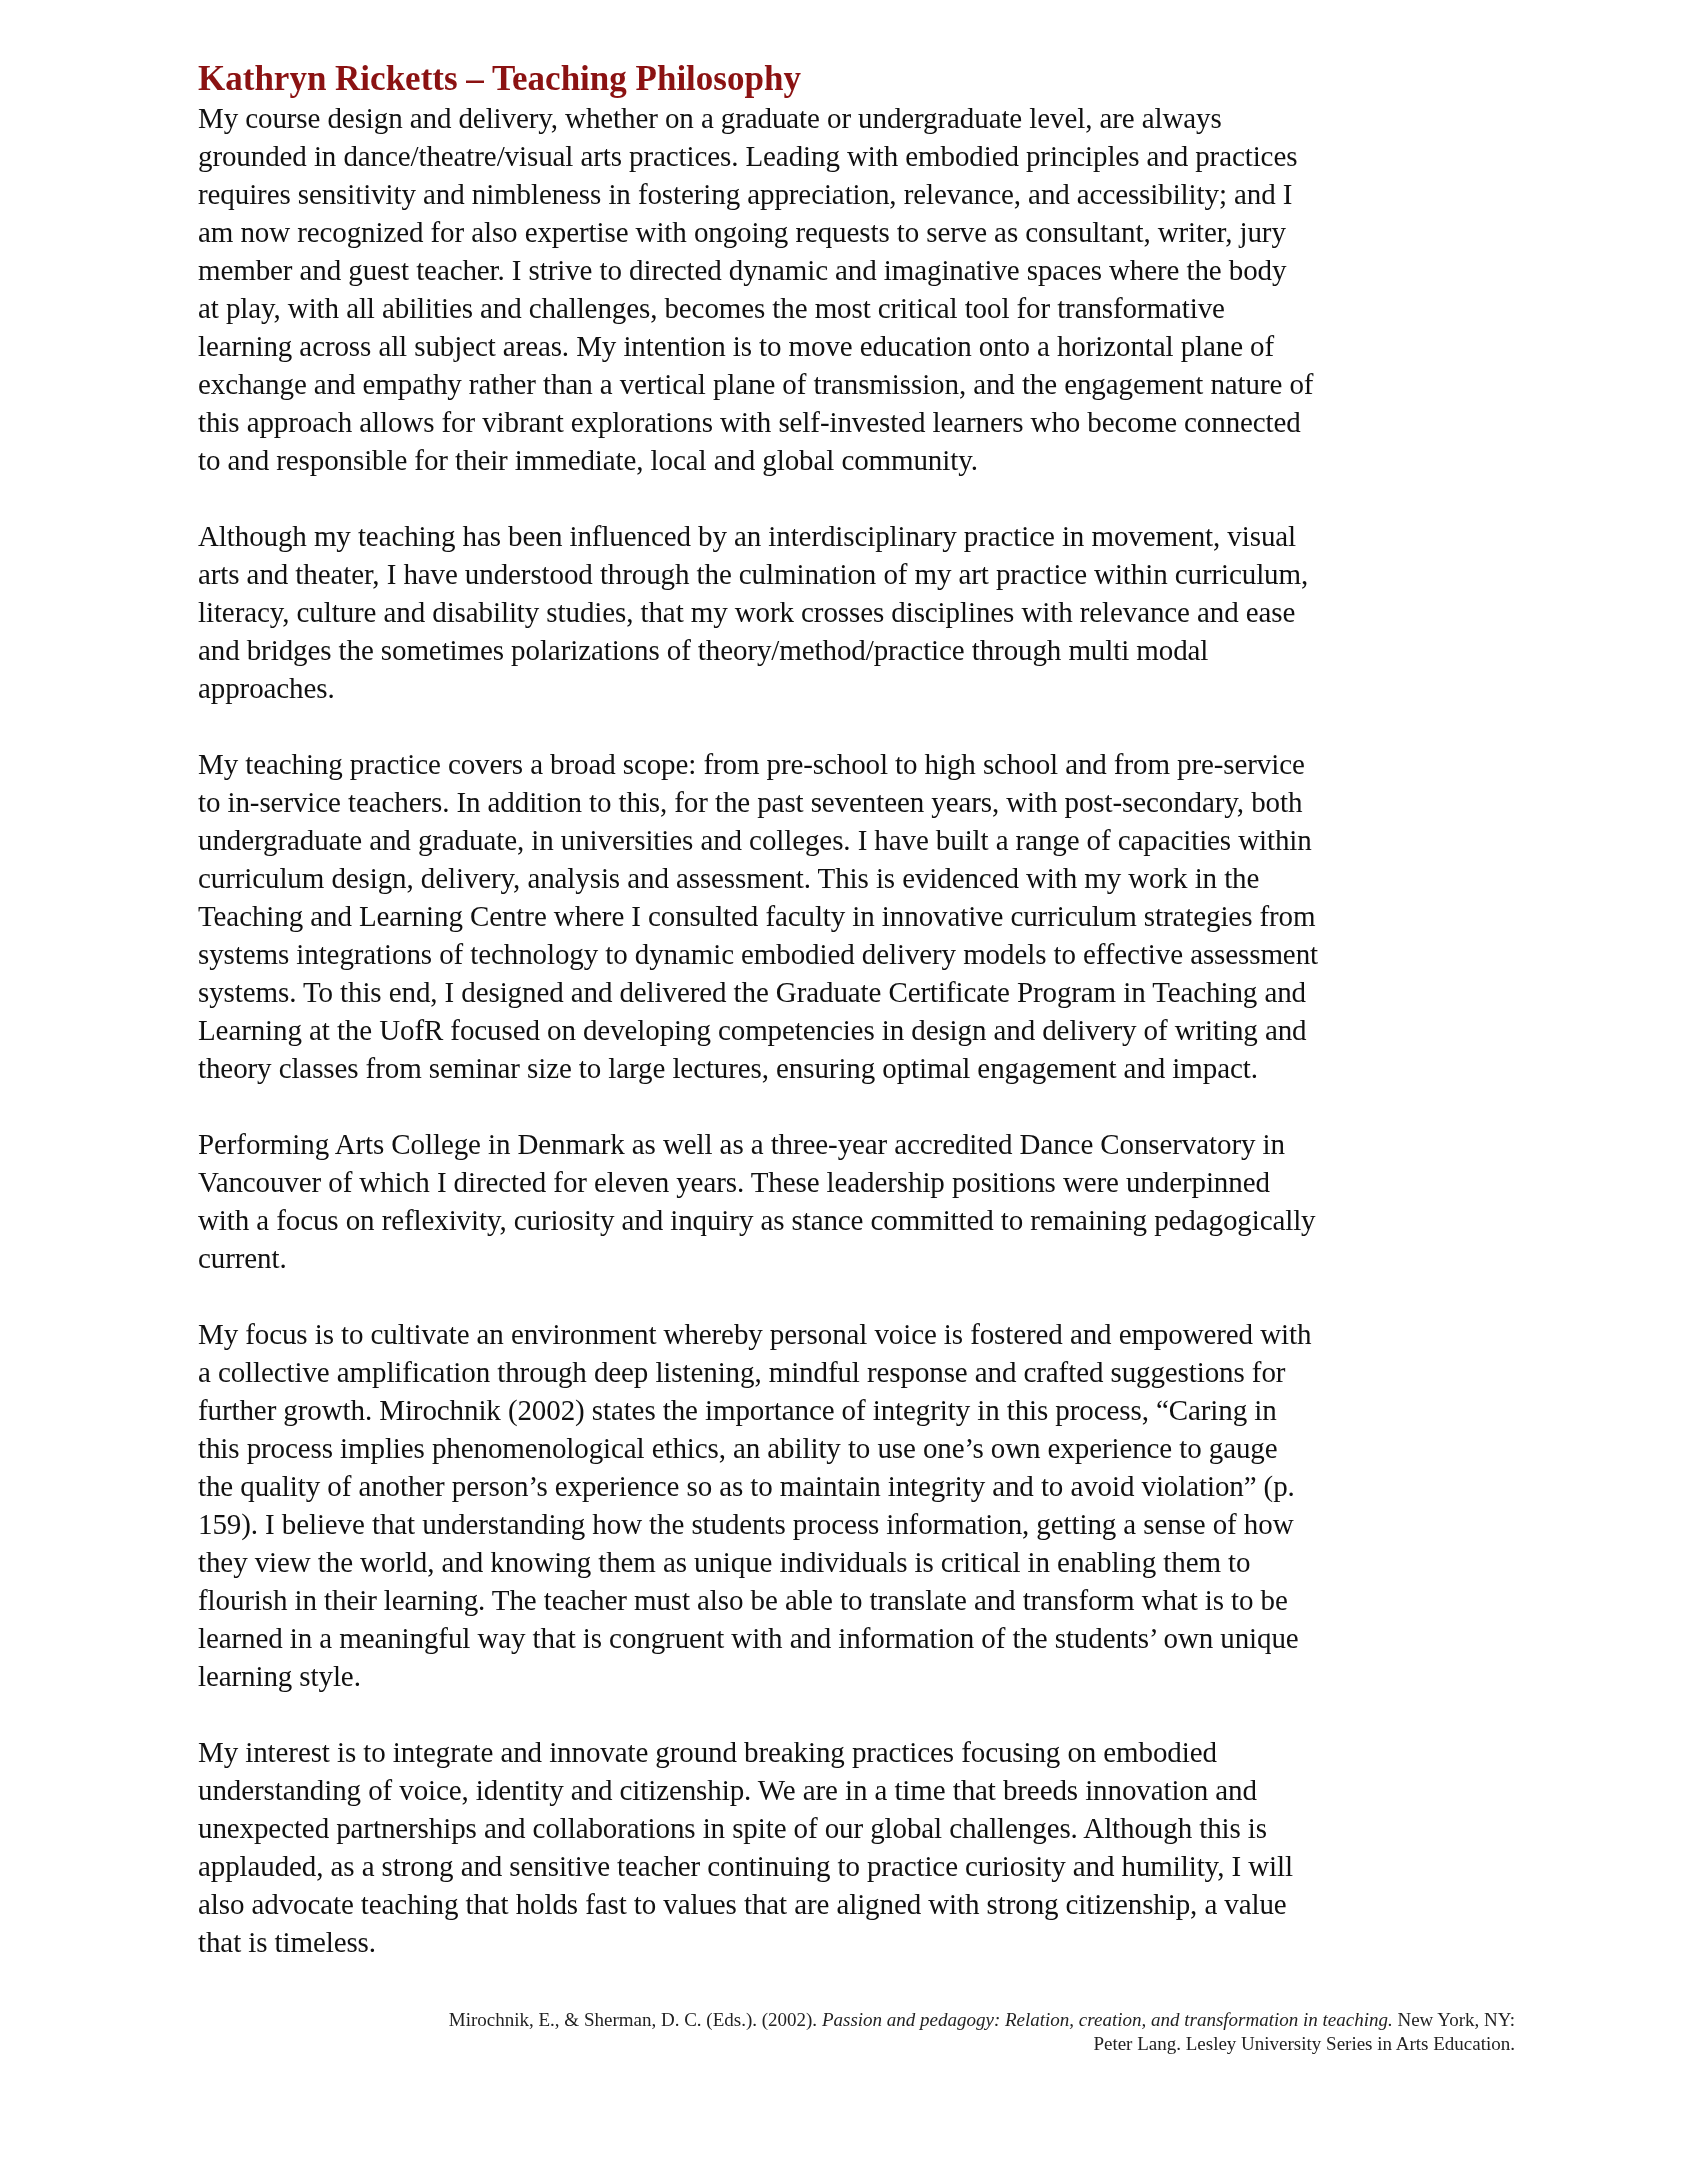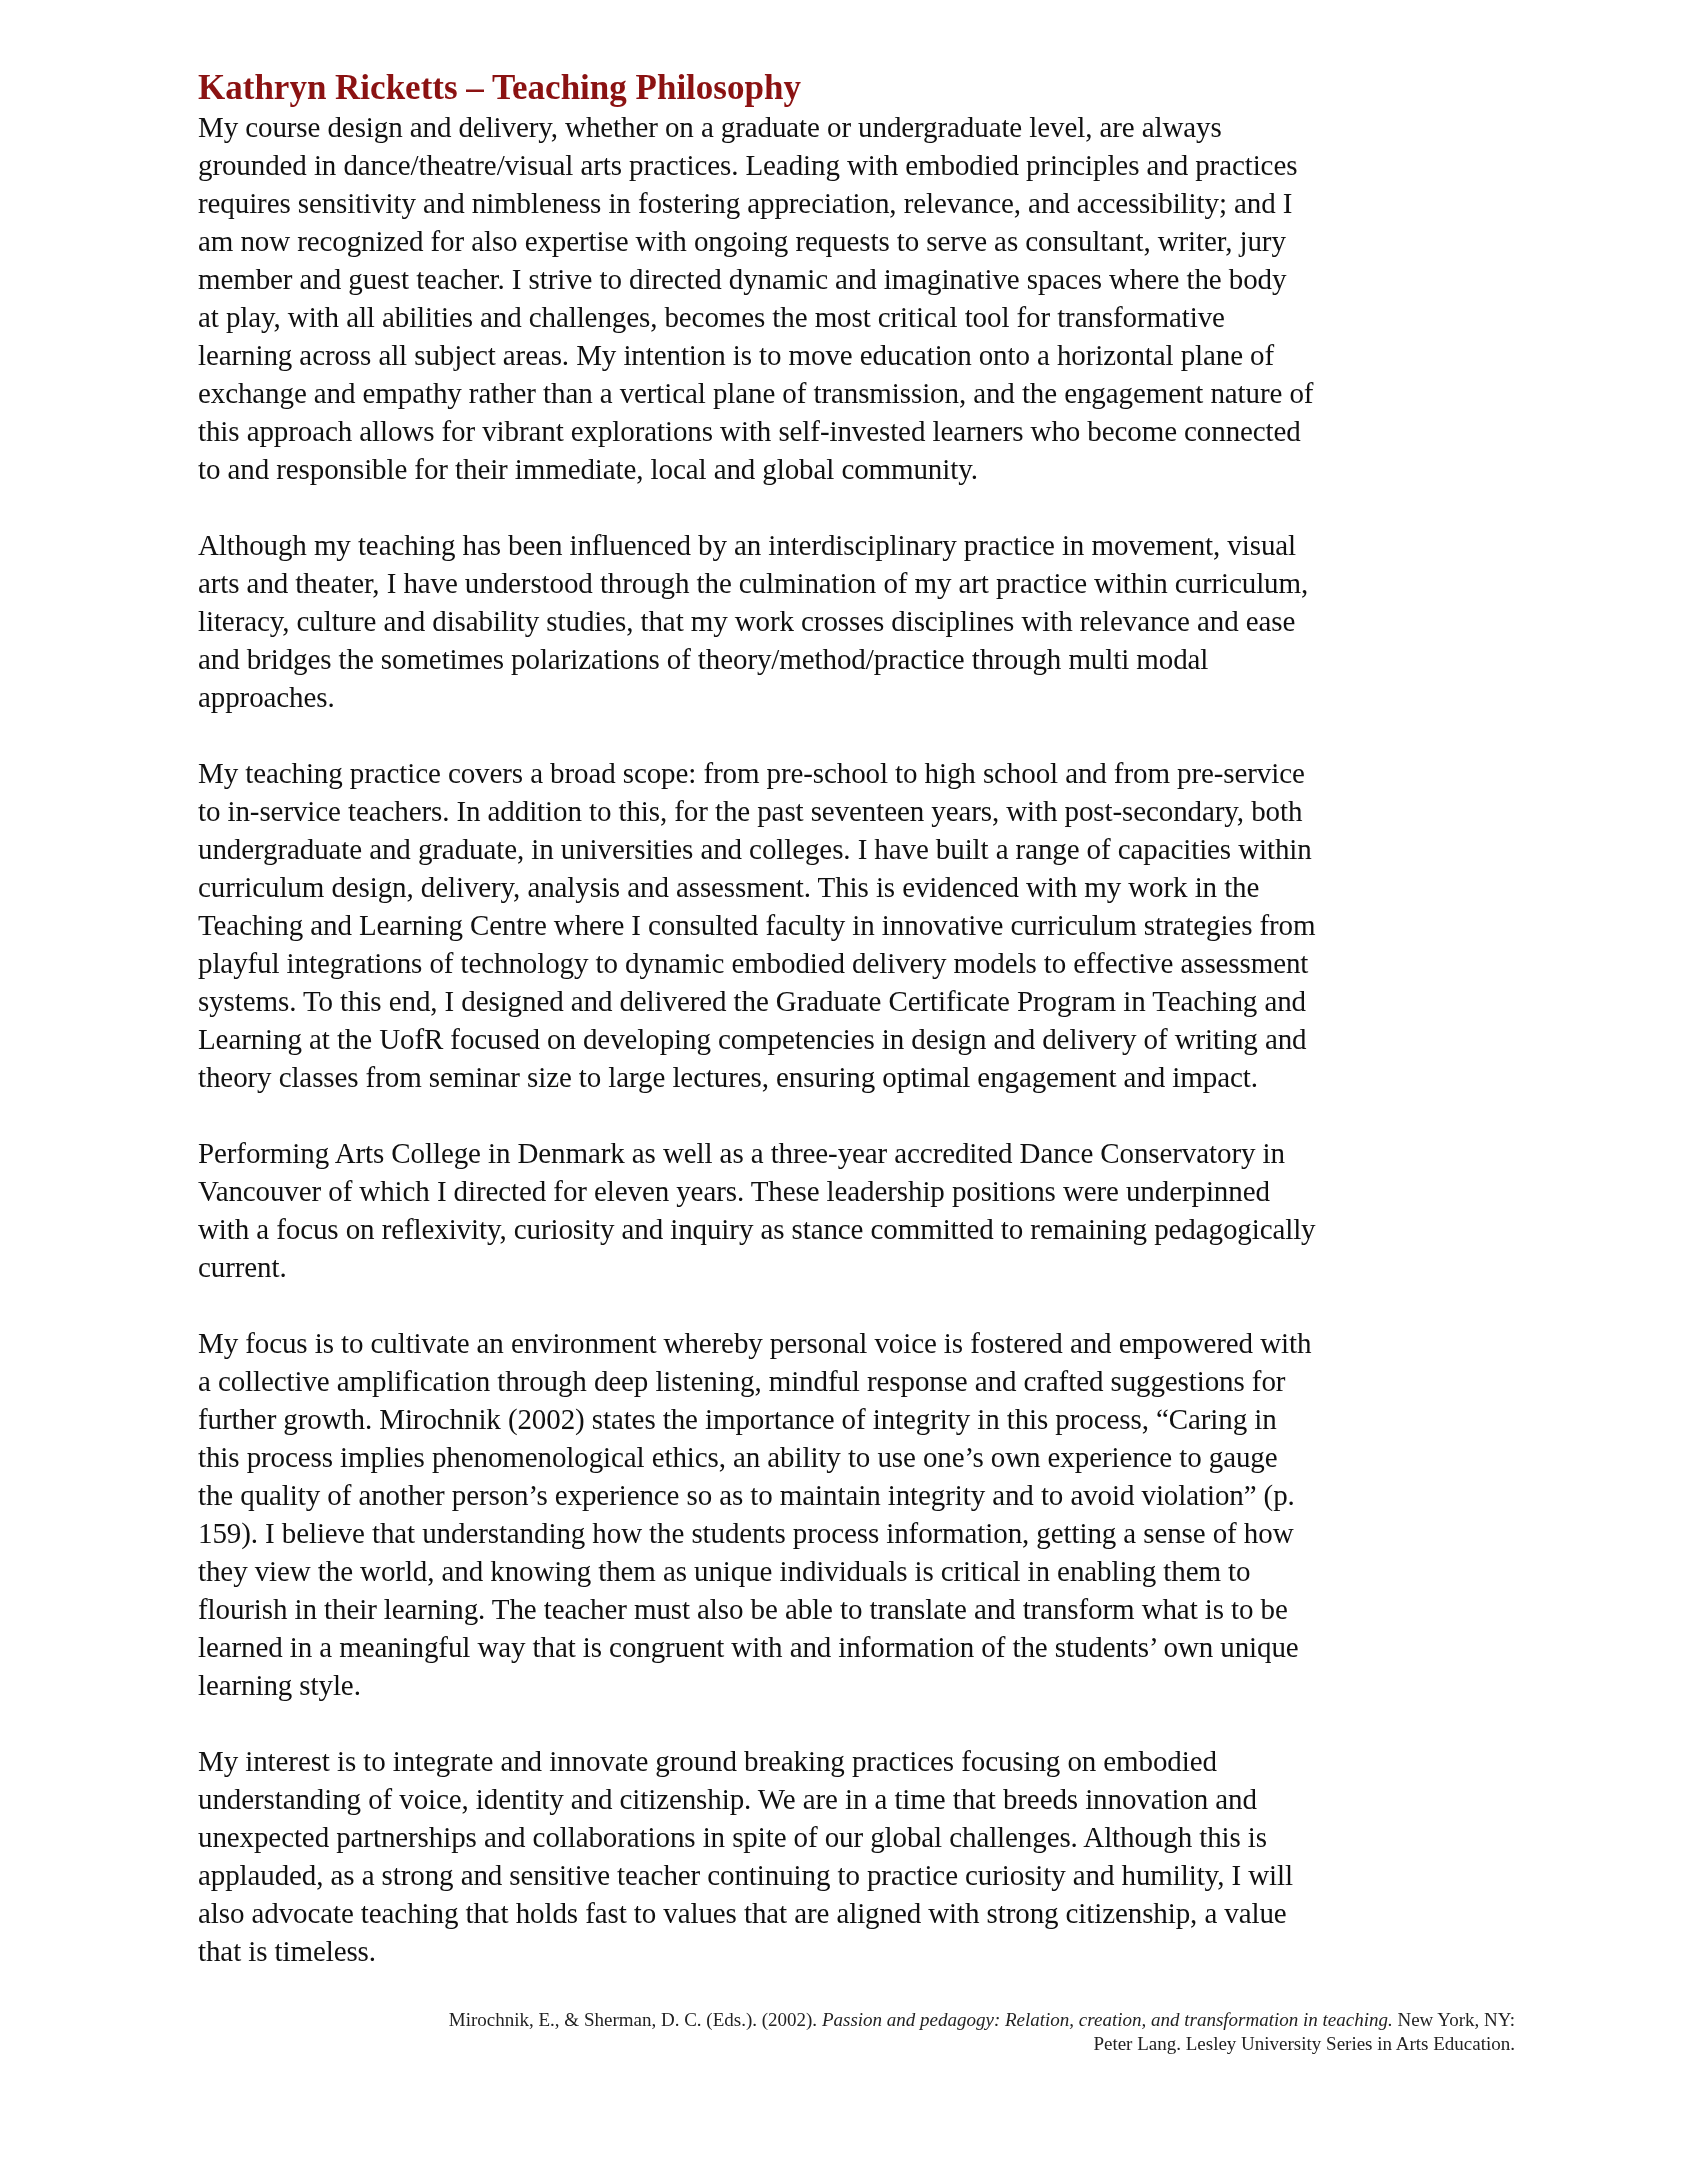--- a/index.html
+++ b/index.html
@@ -19,21 +19,21 @@
       position: absolute;
       left: 198px;
       top: 59px;
       width: 1317px;
     }
     .title {
       font-family: "Liberation Serif", "DejaVu Serif", serif;
       font-weight: bold;
       font-size: 35px;
       line-height: 40px;
-      margin: 9px 0 0 0;
+      margin: 0 0 0 0;
       white-space: nowrap;
     }
     .para {
       margin: 0 0 38px 0;
     }
     .line {
       display: block;
       font-size: 29px;
       line-height: 38px;
       white-space: nowrap;
@@ -81,21 +81,21 @@
         <span class="line">literacy, culture and disability studies, that my work crosses disciplines with relevance and ease</span>
         <span class="line">and bridges the sometimes polarizations of theory/method/practice through multi modal</span>
         <span class="line">approaches.</span>
       </div>
       <div class="para">
         <span class="line">My teaching practice covers a broad scope: from pre-school to high school and from pre-service</span>
         <span class="line">to in-service teachers. In addition to this, for the past seventeen years, with post-secondary, both</span>
         <span class="line">undergraduate and graduate, in universities and colleges. I have built a range of capacities within</span>
         <span class="line">curriculum design, delivery, analysis and assessment. This is evidenced with my work in the</span>
         <span class="line">Teaching and Learning Centre where I consulted faculty in innovative curriculum strategies from</span>
-        <span class="line">playful integrations of technology to dynamic embodied delivery models to effective assessment</span>
+        <span class="line">systems integrations of technology to dynamic embodied delivery models to effective assessment</span>
         <span class="line">systems. To this end, I designed and delivered the Graduate Certificate Program in Teaching and</span>
         <span class="line">Learning at the UofR focused on developing competencies in design and delivery of writing and</span>
         <span class="line">theory classes from seminar size to large lectures, ensuring optimal engagement and impact.</span>
       </div>
       <div class="para">
         <span class="line">Performing Arts College in Denmark as well as a three-year accredited Dance Conservatory in</span>
         <span class="line">Vancouver of which I directed for eleven years. These leadership positions were underpinned</span>
         <span class="line">with a focus on reflexivity, curiosity and inquiry as stance committed to remaining pedagogically</span>
         <span class="line">current.</span>
       </div>

